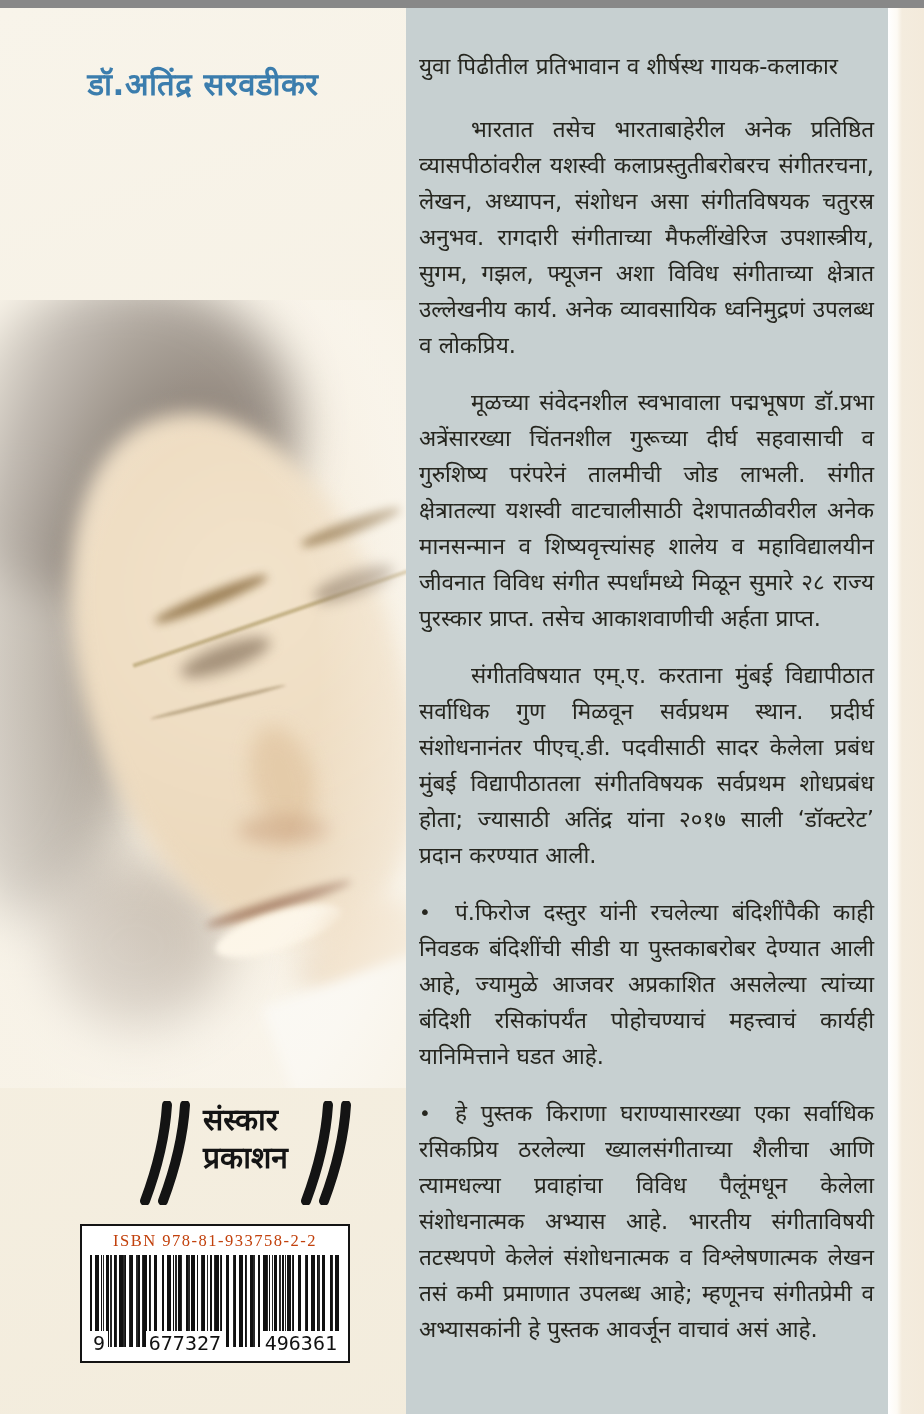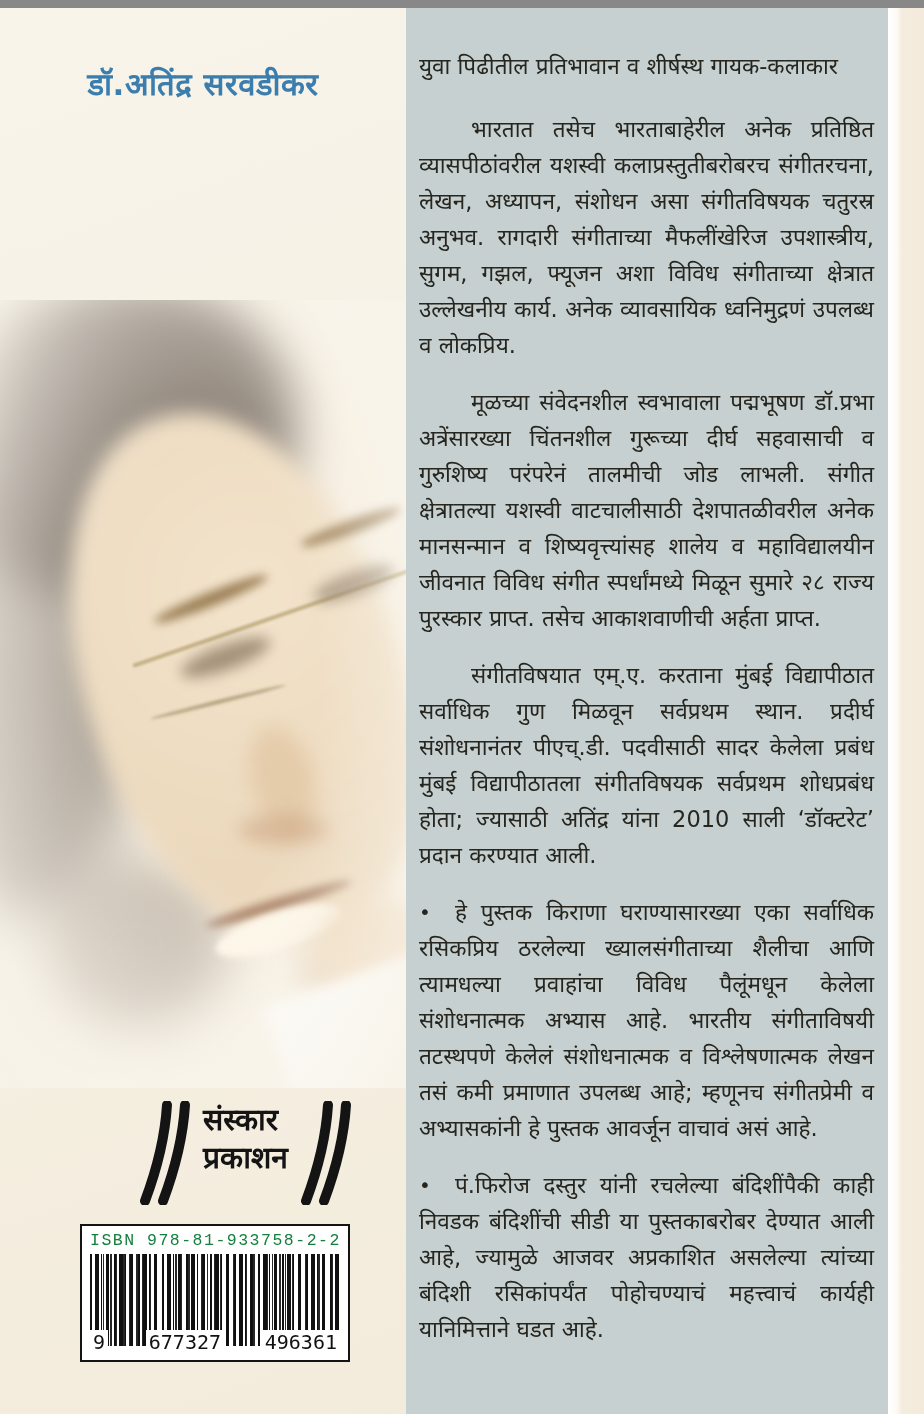--- a/index.html
+++ b/index.html
@@ -68,22 +68,22 @@
   .danda{width:52px; height:104px; flex:0 0 auto;}
   .pub-text{font-size:30px; font-weight:700; color:#141414; line-height:1.25; text-align:left;}
 
   
   .barcode{
     position:absolute; top:1216px; left:80px; width:270px;
     background:#ffffff; border:2px solid #141414; box-sizing:border-box;
     padding:5px 8px 6px 8px;
   }
   .isbn{
-    font-family:Liberation Mono, monospace;
-    font-size:16.5px; letter-spacing:1.5px; text-align:left; color:#15803d;
+    font-family:Liberation Serif, serif;
+    font-size:16.5px; letter-spacing:1.5px; text-align:center; color:#c2410c;
     white-space:nowrap;
   }
   .bars{
     height:92px; margin-top:4px;
     background:
       repeating-linear-gradient(90deg,
         #101010 0 2px,  rgba(255,255,255,0) 2px 5px,
         #101010 5px 9px, rgba(255,255,255,0) 9px 11px,
         #101010 11px 12px, rgba(255,255,255,0) 12px 16px,
         #101010 16px 19px, rgba(255,255,255,0) 19px 24px),
@@ -157,20 +157,20 @@
       <span>677327</span>
       <span>496361</span>
     </div>
   </div>
 
 
   <div class="panel">
     <p class="head">युवा पिढीतील प्रतिभावान व शीर्षस्थ गायक-कलाकार</p>
     <p class="indent">भारतात तसेच भारताबाहेरील अनेक प्रतिष्ठित व्यासपीठांवरील यशस्वी कलाप्रस्तुतीबरोबरच संगीतरचना, लेखन, अध्यापन, संशोधन असा संगीतविषयक चतुरस्र अनुभव. रागदारी संगीताच्या मैफलींखेरिज उपशास्त्रीय, सुगम, गझल, फ्यूजन अशा विविध संगीताच्या क्षेत्रात उल्लेखनीय कार्य. अनेक व्यावसायिक ध्वनिमुद्रणं उपलब्ध व लोकप्रिय.</p>
     <p class="indent">मूळच्या संवेदनशील स्वभावाला पद्मभूषण डॉ.प्रभा अत्रेंसारख्या चिंतनशील गुरूच्या दीर्घ सहवासाची व गुरुशिष्य परंपरेनं तालमीची जोड लाभली. संगीत क्षेत्रातल्या यशस्वी वाटचालीसाठी देशपातळीवरील अनेक मानसन्मान व शिष्यवृत्त्यांसह शालेय व महाविद्यालयीन जीवनात विविध संगीत स्पर्धांमध्ये मिळून सुमारे २८ राज्य पुरस्कार प्राप्त. तसेच आकाशवाणीची अर्हता प्राप्त.</p>
-    <p class="indent">संगीतविषयात एम्.ए. करताना मुंबई विद्यापीठात सर्वाधिक गुण मिळवून सर्वप्रथम स्थान. प्रदीर्घ संशोधनानंतर पीएच्.डी. पदवीसाठी सादर केलेला प्रबंध मुंबई विद्यापीठातला संगीतविषयक सर्वप्रथम शोधप्रबंध होता; ज्यासाठी अतिंद्र यांना 2010 साली ‘डॉक्टरेट’ प्रदान करण्यात आली.</p>
+    <p class="indent">संगीतविषयात एम्.ए. करताना मुंबई विद्यापीठात सर्वाधिक गुण मिळवून सर्वप्रथम स्थान. प्रदीर्घ संशोधनानंतर पीएच्.डी. पदवीसाठी सादर केलेला प्रबंध मुंबई विद्यापीठातला संगीतविषयक सर्वप्रथम शोधप्रबंध होता; ज्यासाठी अतिंद्र यांना २०१७ साली ‘डॉक्टरेट’ प्रदान करण्यात आली.</p>
+    <p class="bullet"><span class="bl">•</span><span>पं.फिरोज दस्तुर यांनी रचलेल्या बंदिशींपैकी काही निवडक बंदिशींची सीडी या पुस्तकाबरोबर देण्यात आली आहे, ज्यामुळे आजवर अप्रकाशित असलेल्या त्यांच्या बंदिशी रसिकांपर्यंत पोहोचण्याचं महत्त्वाचं कार्यही यानिमित्ताने घडत आहे.</span></p>
     <p class="bullet"><span class="bl">•</span><span>हे पुस्तक किराणा घराण्यासारख्या एका सर्वाधिक रसिकप्रिय ठरलेल्या ख्यालसंगीताच्या शैलीचा आणि त्यामधल्या प्रवाहांचा विविध पैलूंमधून केलेला संशोधनात्मक अभ्यास आहे. भारतीय संगीताविषयी तटस्थपणे केलेलं संशोधनात्मक व विश्लेषणात्मक लेखन तसं कमी प्रमाणात उपलब्ध आहे; म्हणूनच संगीतप्रेमी व अभ्यासकांनी हे पुस्तक आवर्जून वाचावं असं आहे.</span></p>
-    <p class="bullet"><span class="bl">•</span><span>पं.फिरोज दस्तुर यांनी रचलेल्या बंदिशींपैकी काही निवडक बंदिशींची सीडी या पुस्तकाबरोबर देण्यात आली आहे, ज्यामुळे आजवर अप्रकाशित असलेल्या त्यांच्या बंदिशी रसिकांपर्यंत पोहोचण्याचं महत्त्वाचं कार्यही यानिमित्ताने घडत आहे.</span></p>
   </div>
 
   <div class="edge"></div>
 
 </div>
 
 </body></html>

